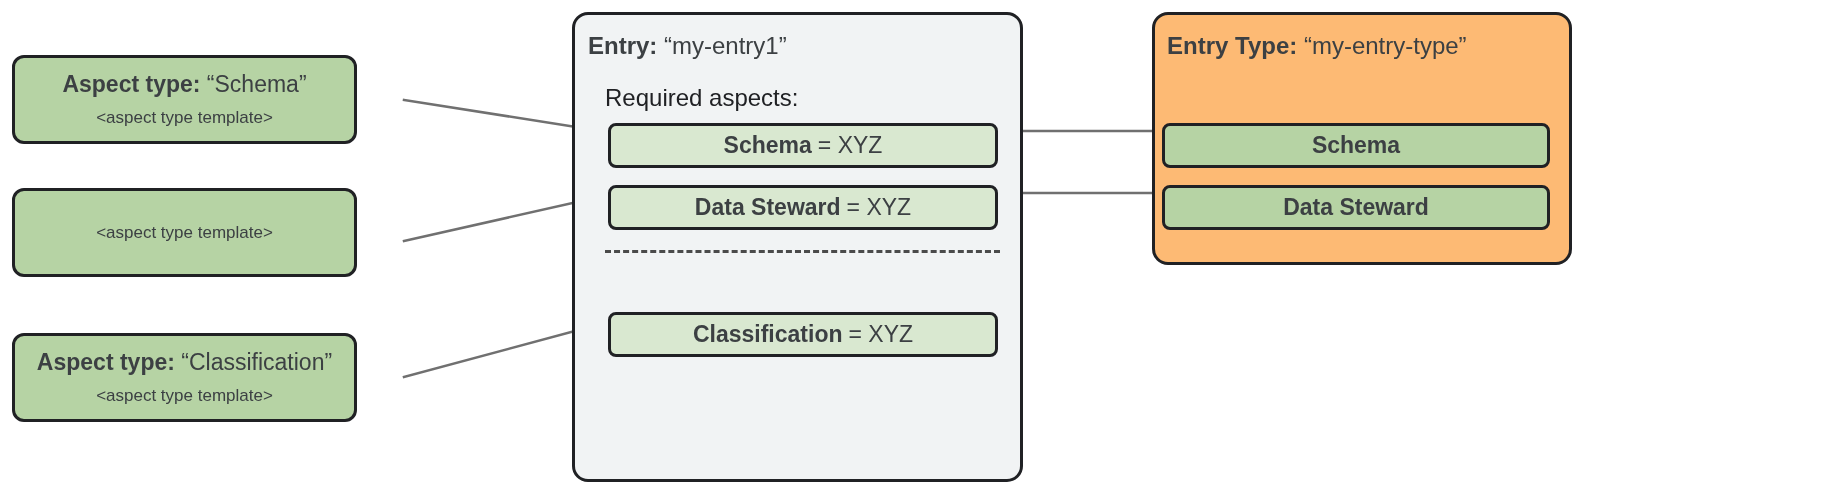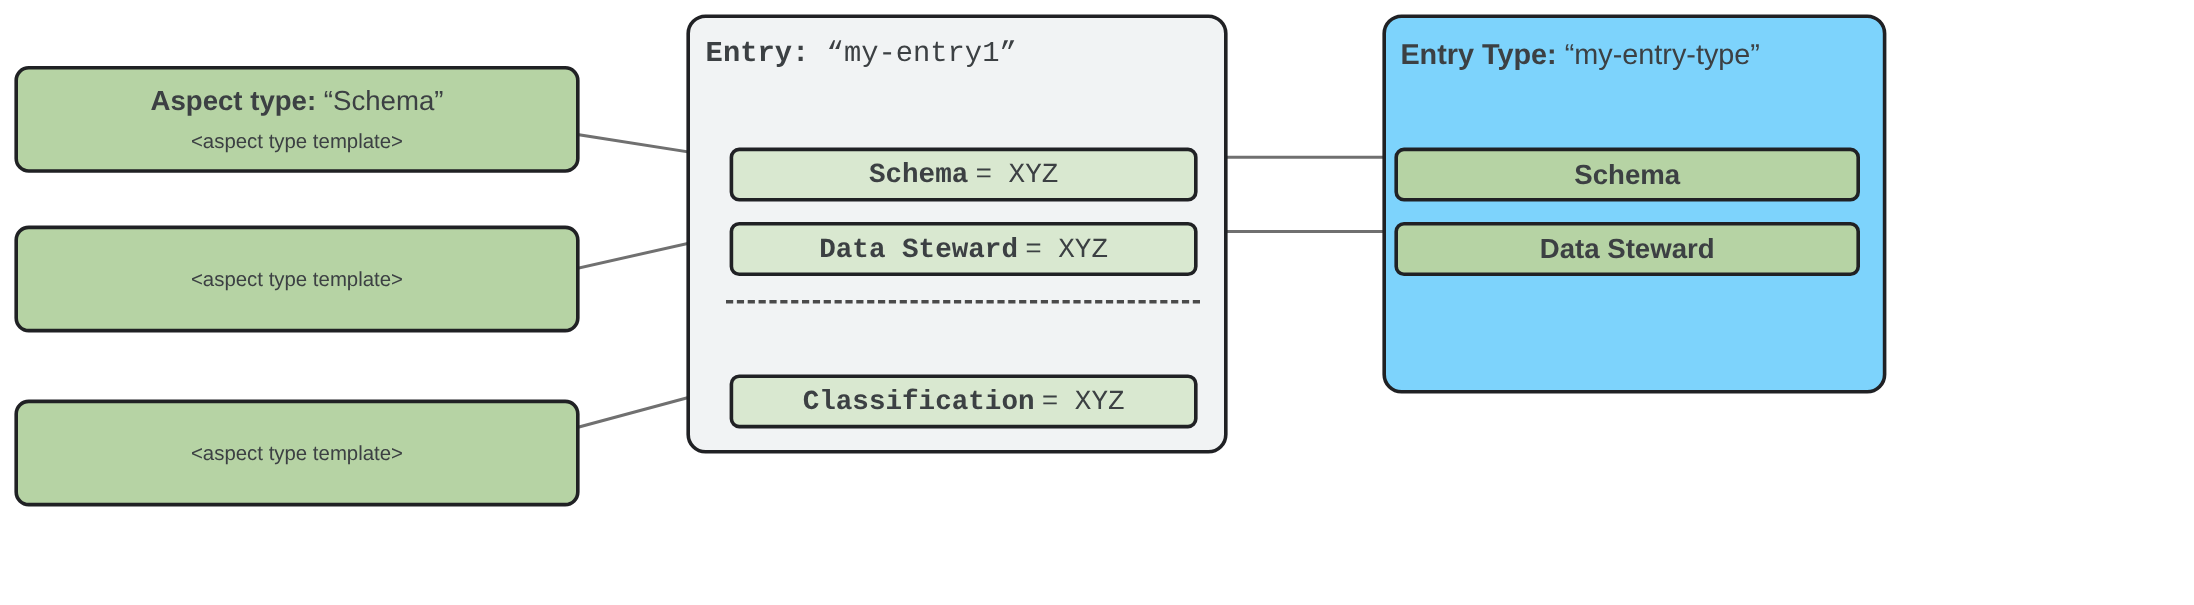--- a/index.html
+++ b/index.html
@@ -33,21 +33,21 @@
 
   
   .box {
     position: absolute;
     box-sizing: border-box;
     z-index: 2;
   }
 
   
   .aspect-type-card {
-    width: 471px;
+    width: 345px;
     height: 89px;
     left: 12px;
     background: #b6d3a4;
     border: 3px solid #202124;
     border-radius: 12px;
     display: flex;
     flex-direction: column;
     align-items: center;
     justify-content: center;
     gap: 13px;
@@ -74,26 +74,25 @@
 
   #aspect-type-schema        { top: 55px; }
   #aspect-type-data-steward  { top: 188px; }
   #aspect-type-classification{ top: 333px; }
 
   
   #entry-panel {
     left: 572px;
     top: 12px;
     width: 451px;
-    height: 366px;
+    height: 470px;
     background: #f1f3f4;
     border: 3px solid #202124;
     border-radius: 16px;
     padding: 1px;
-    font-family: Liberation Mono, monospace;
   }
   #entry-panel .panel-title {
     position: absolute;
     left: 13px;
     top: 17px;
     font-size: 24px;
     color: #3c4043;
     white-space: nowrap;
   }
   #entry-panel .panel-title b { font-weight: 700; }
@@ -140,22 +139,22 @@
     width: 395px;
     height: 0;
     border-top: 3px dashed #4a4a4a;
   }
 
   
   #entry-type-panel {
     left: 1152px;
     top: 12px;
     width: 420px;
-    height: 316px;
-    background: #7dd3fc;
+    height: 253px;
+    background: #fdba74;
     border: 3px solid #202124;
     border-radius: 16px;
   }
   #entry-type-panel .panel-title {
     position: absolute;
     left: 12px;
     top: 17px;
     font-size: 24px;
     color: #3c4043;
     white-space: nowrap;
@@ -206,29 +205,34 @@
       <span class="q">“Schema”</span>
     </div>
     <div class="line2">&lt;aspect type template&gt;</div>
   </div>
 
   <div class="box aspect-type-card" id="aspect-type-data-steward">
     <div class="line2">&lt;aspect type template&gt;</div>
   </div>
 
   <div class="box aspect-type-card" id="aspect-type-classification">
+    <div class="line1">
+      <b>Aspect type:</b>
+      <span class="q">“Classification”</span>
+    </div>
     <div class="line2">&lt;aspect type template&gt;</div>
   </div>
 
   <div class="box" id="entry-panel">
     <div class="panel-title">
       <b>Entry:</b>
       <span class="q">“my-entry1”</span>
     </div>
 
+    <div class="section-label" id="entry-required-label">Required aspects:</div>
 
     <div class="aspect-chip" id="entry-chip-schema">
       <span class="k">Schema</span>
       <span class="v">= XYZ</span>
     </div>
 
     <div class="aspect-chip" id="entry-chip-data-steward">
       <span class="k">Data Steward</span>
       <span class="v">= XYZ</span>
     </div>

